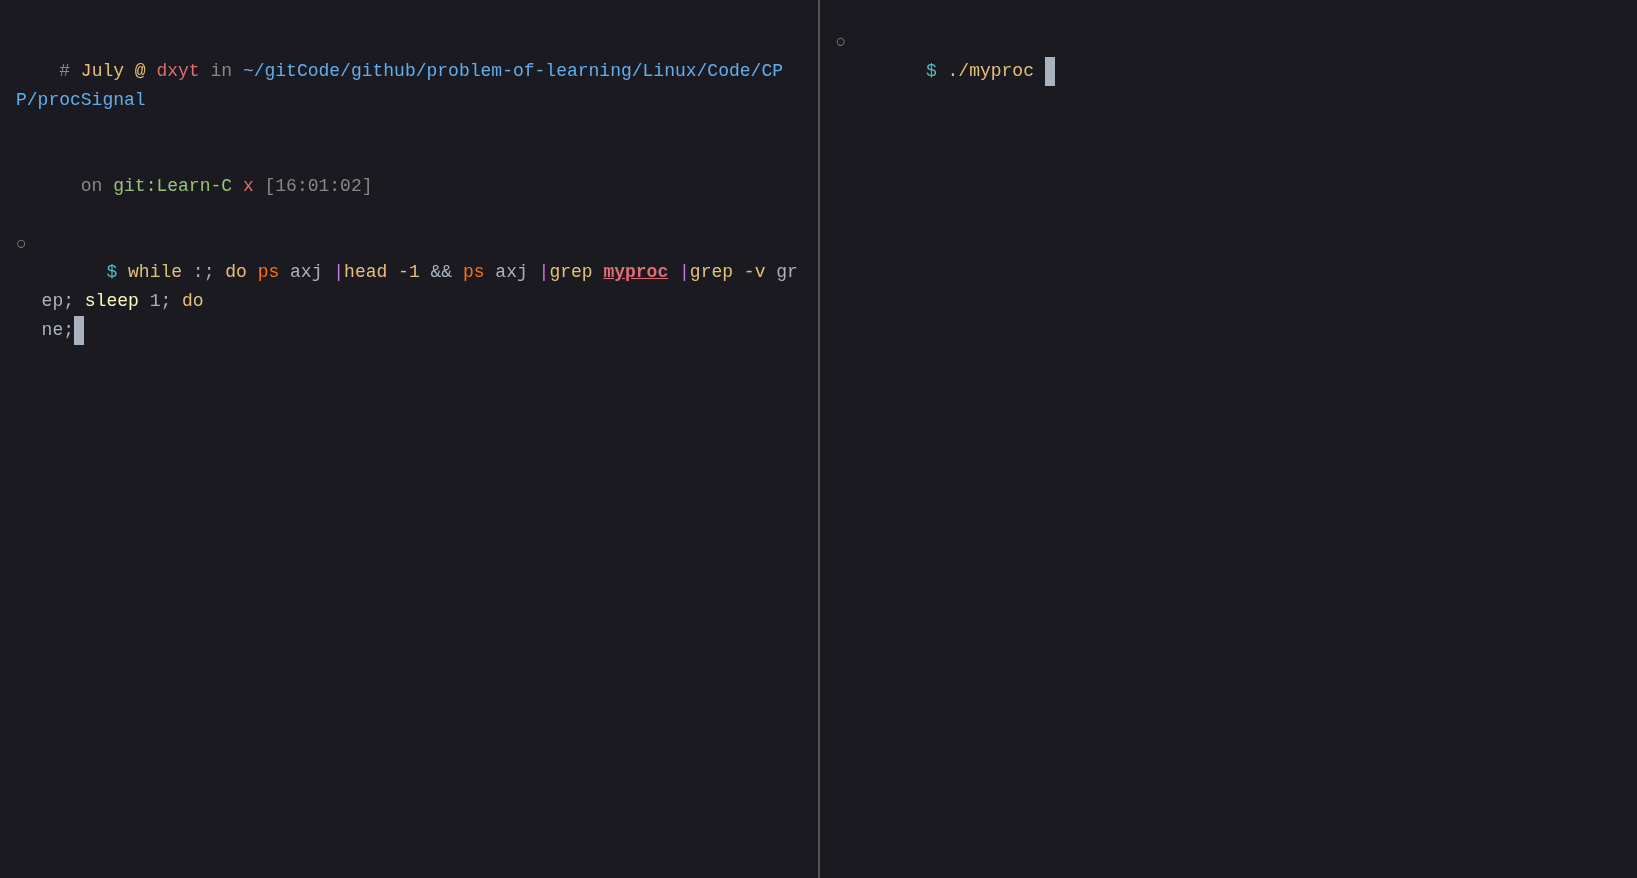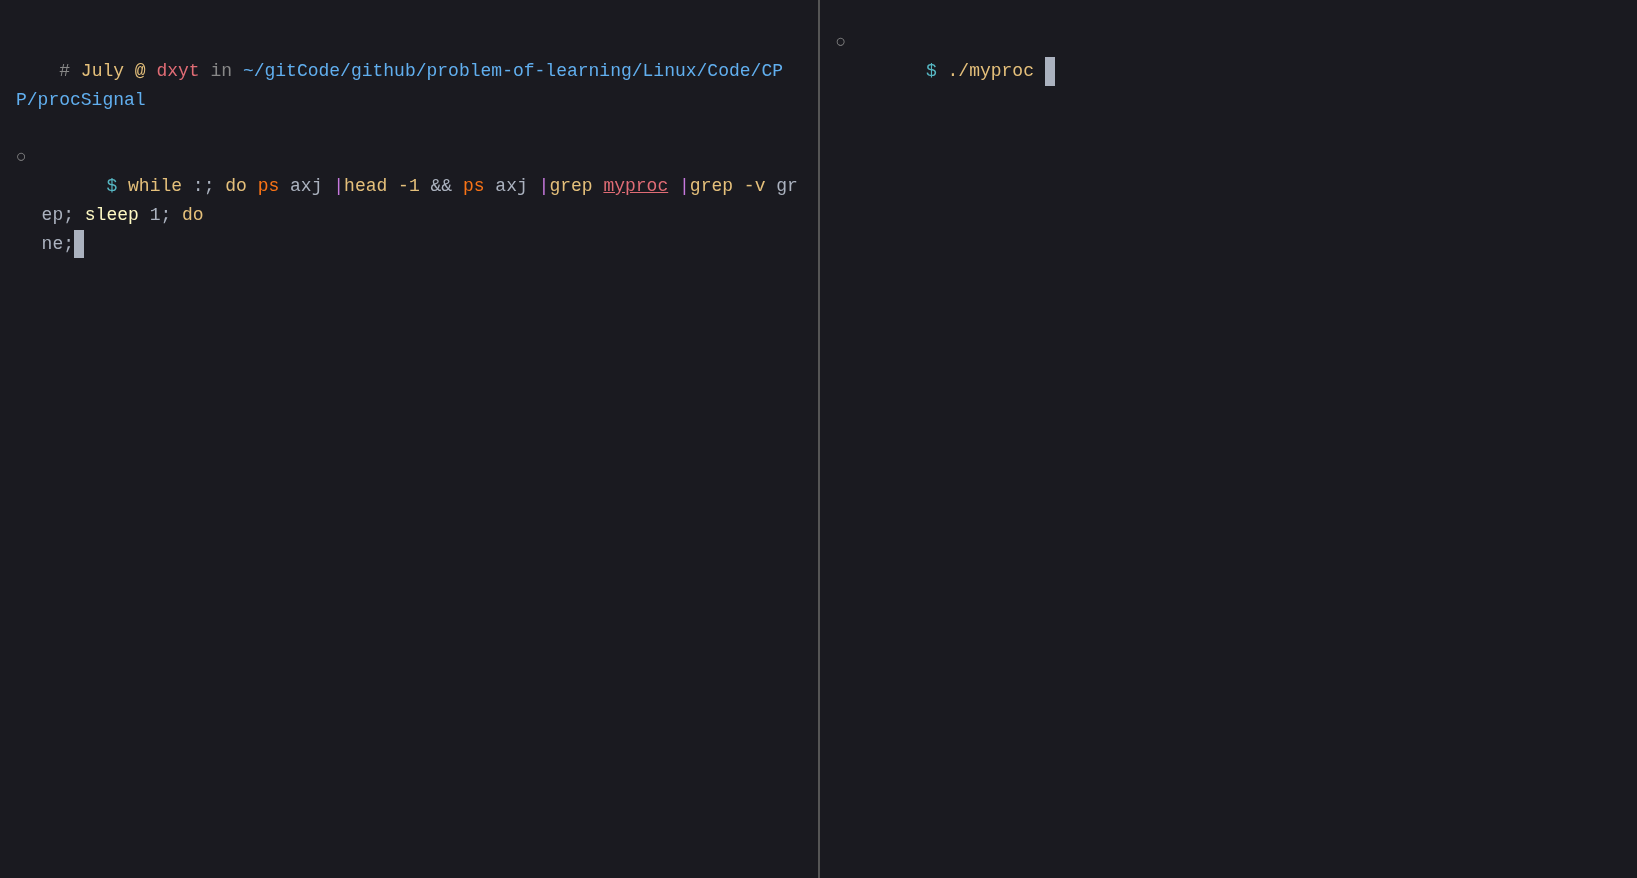--- a/index.html
+++ b/index.html
@@ -50,21 +50,21 @@
     .color-git     { color: #98c379; }
     .color-branch  { color: #98c379; }
     .color-x       { color: #e06c75; }
     .color-time    { color: #888; }
     .color-prompt-circle { color: #888; }
     .color-dollar  { color: #56b6c2; }
     .color-cmd     { color: #e5c07b; }
     .color-cmd-ps  { color: #f97316; }
     .color-pipe    { color: #c678dd; }
     .color-flag    { color: #e5c07b; }
-    .color-grep-word { color: #e06c75; text-decoration: underline; }
+    .color-grep-word { color: #e06c75; text-decoration: underline; font-weight: bold; }
     .color-sleep   { color: #fef9c3; }
     .color-white   { color: #abb2bf; }
     .color-cursor  {
       background-color: #abb2bf;
       color: #1a1a20;
       display: inline-block;
       width: 10px;
     }
 
     .prompt-line {
@@ -84,20 +84,23 @@
   </style>
 </head>
 <body>
 
 <div class="terminal-pane left">
 
   <div class="line">
     <span class="color-comment"># </span><span class="color-month">July</span><span class="color-at"> @ </span><span class="color-user">dxyt</span><span class="color-in"> in </span><span class="color-path">~/gitCode/github/problem-of-learning/Linux/Code/CPP/procSignal</span>
   </div>
 
+  <div class="line">
+    <span class="color-on">  on </span><span class="color-git">git:</span><span class="color-branch">Learn-C</span><span class="color-x"> x </span><span class="color-time">[16:01:02]</span>
+  </div>
 
   <div class="line prompt-line">
     <span class="prompt-circle color-prompt-circle">○ </span>
     <span class="prompt-content">
       <span class="color-dollar">$ </span><span class="color-cmd">while</span><span class="color-white"> :;</span><span class="color-cmd"> do</span><span class="color-cmd-ps"> ps</span><span class="color-white"> axj </span><span class="color-pipe">|</span><span class="color-cmd">head</span><span class="color-flag"> -1</span><span class="color-white"> &amp;&amp; </span><span class="color-cmd-ps">ps</span><span class="color-white"> axj </span><span class="color-pipe">|</span><span class="color-cmd">grep</span><span class="color-white"> </span><span class="color-grep-word">myproc</span><span class="color-white"> </span><span class="color-pipe">|</span><span class="color-cmd">grep</span><span class="color-flag"> -v</span><span class="color-white"> grep;</span><span class="color-sleep"> sleep</span><span class="color-white"> 1;</span><span class="color-cmd"> do</span><span class="color-white">
 ne;</span><span class="color-cursor"> </span>
     </span>
   </div>
 </div>
 

